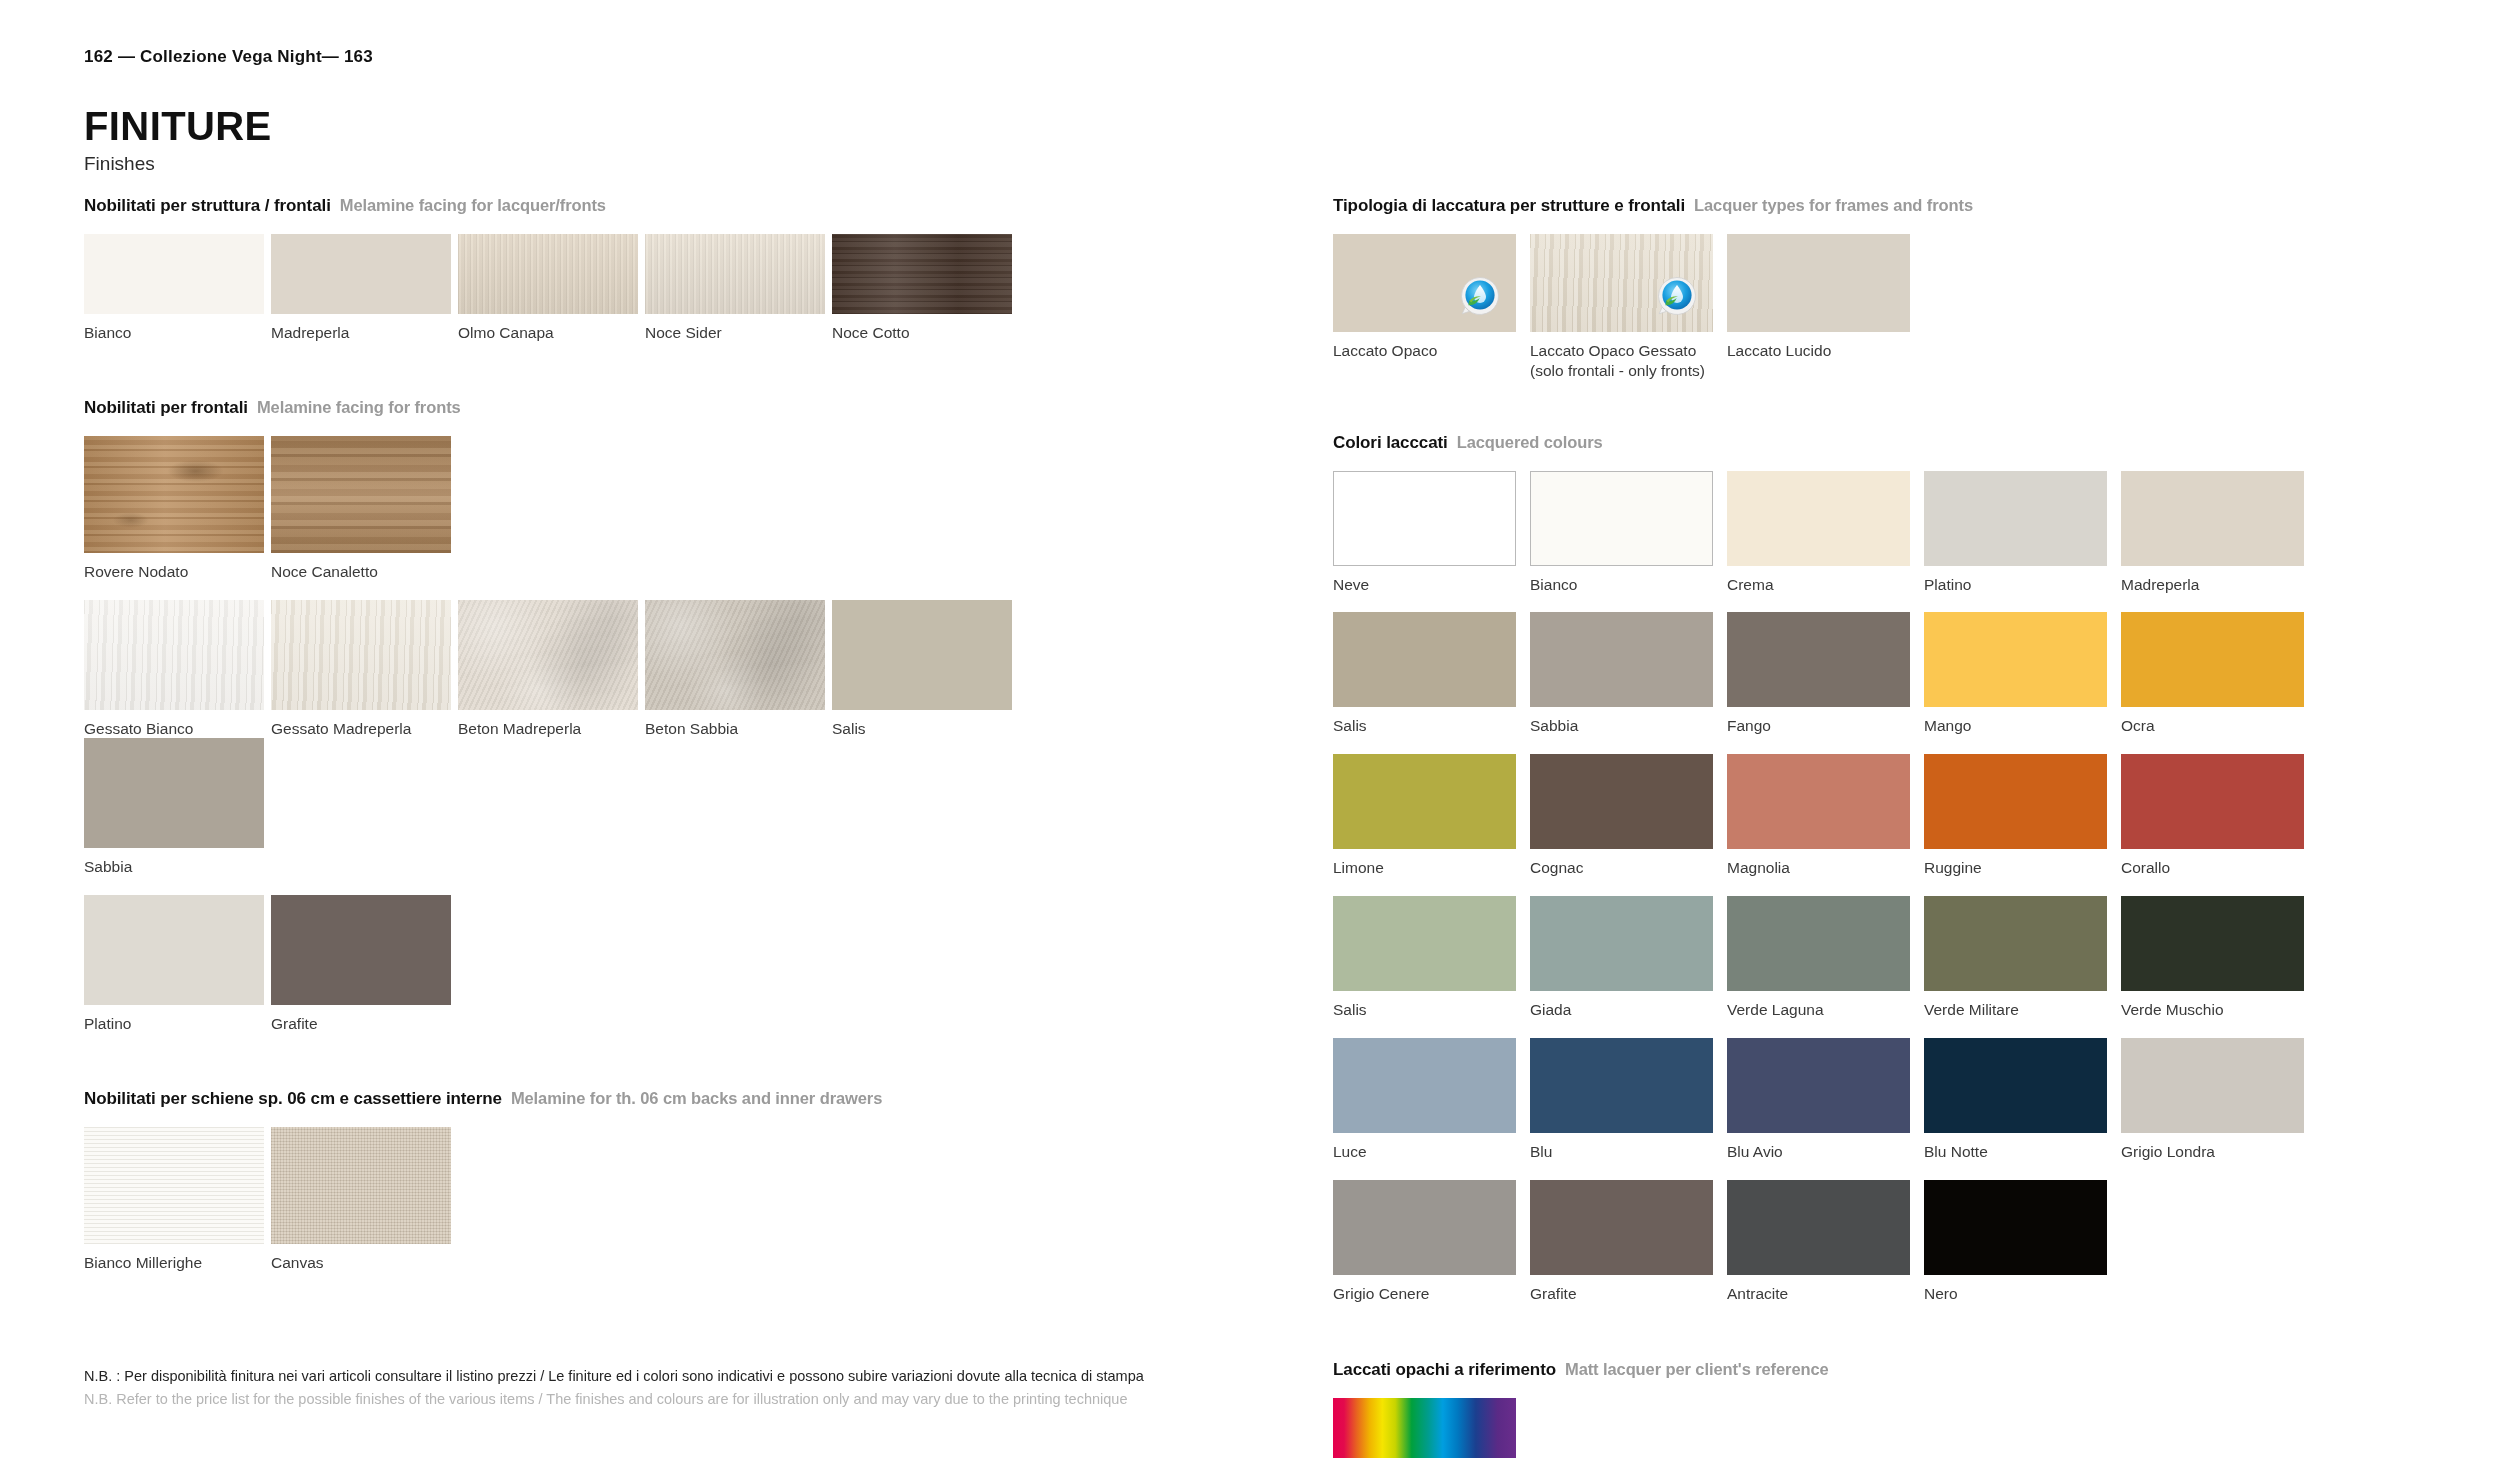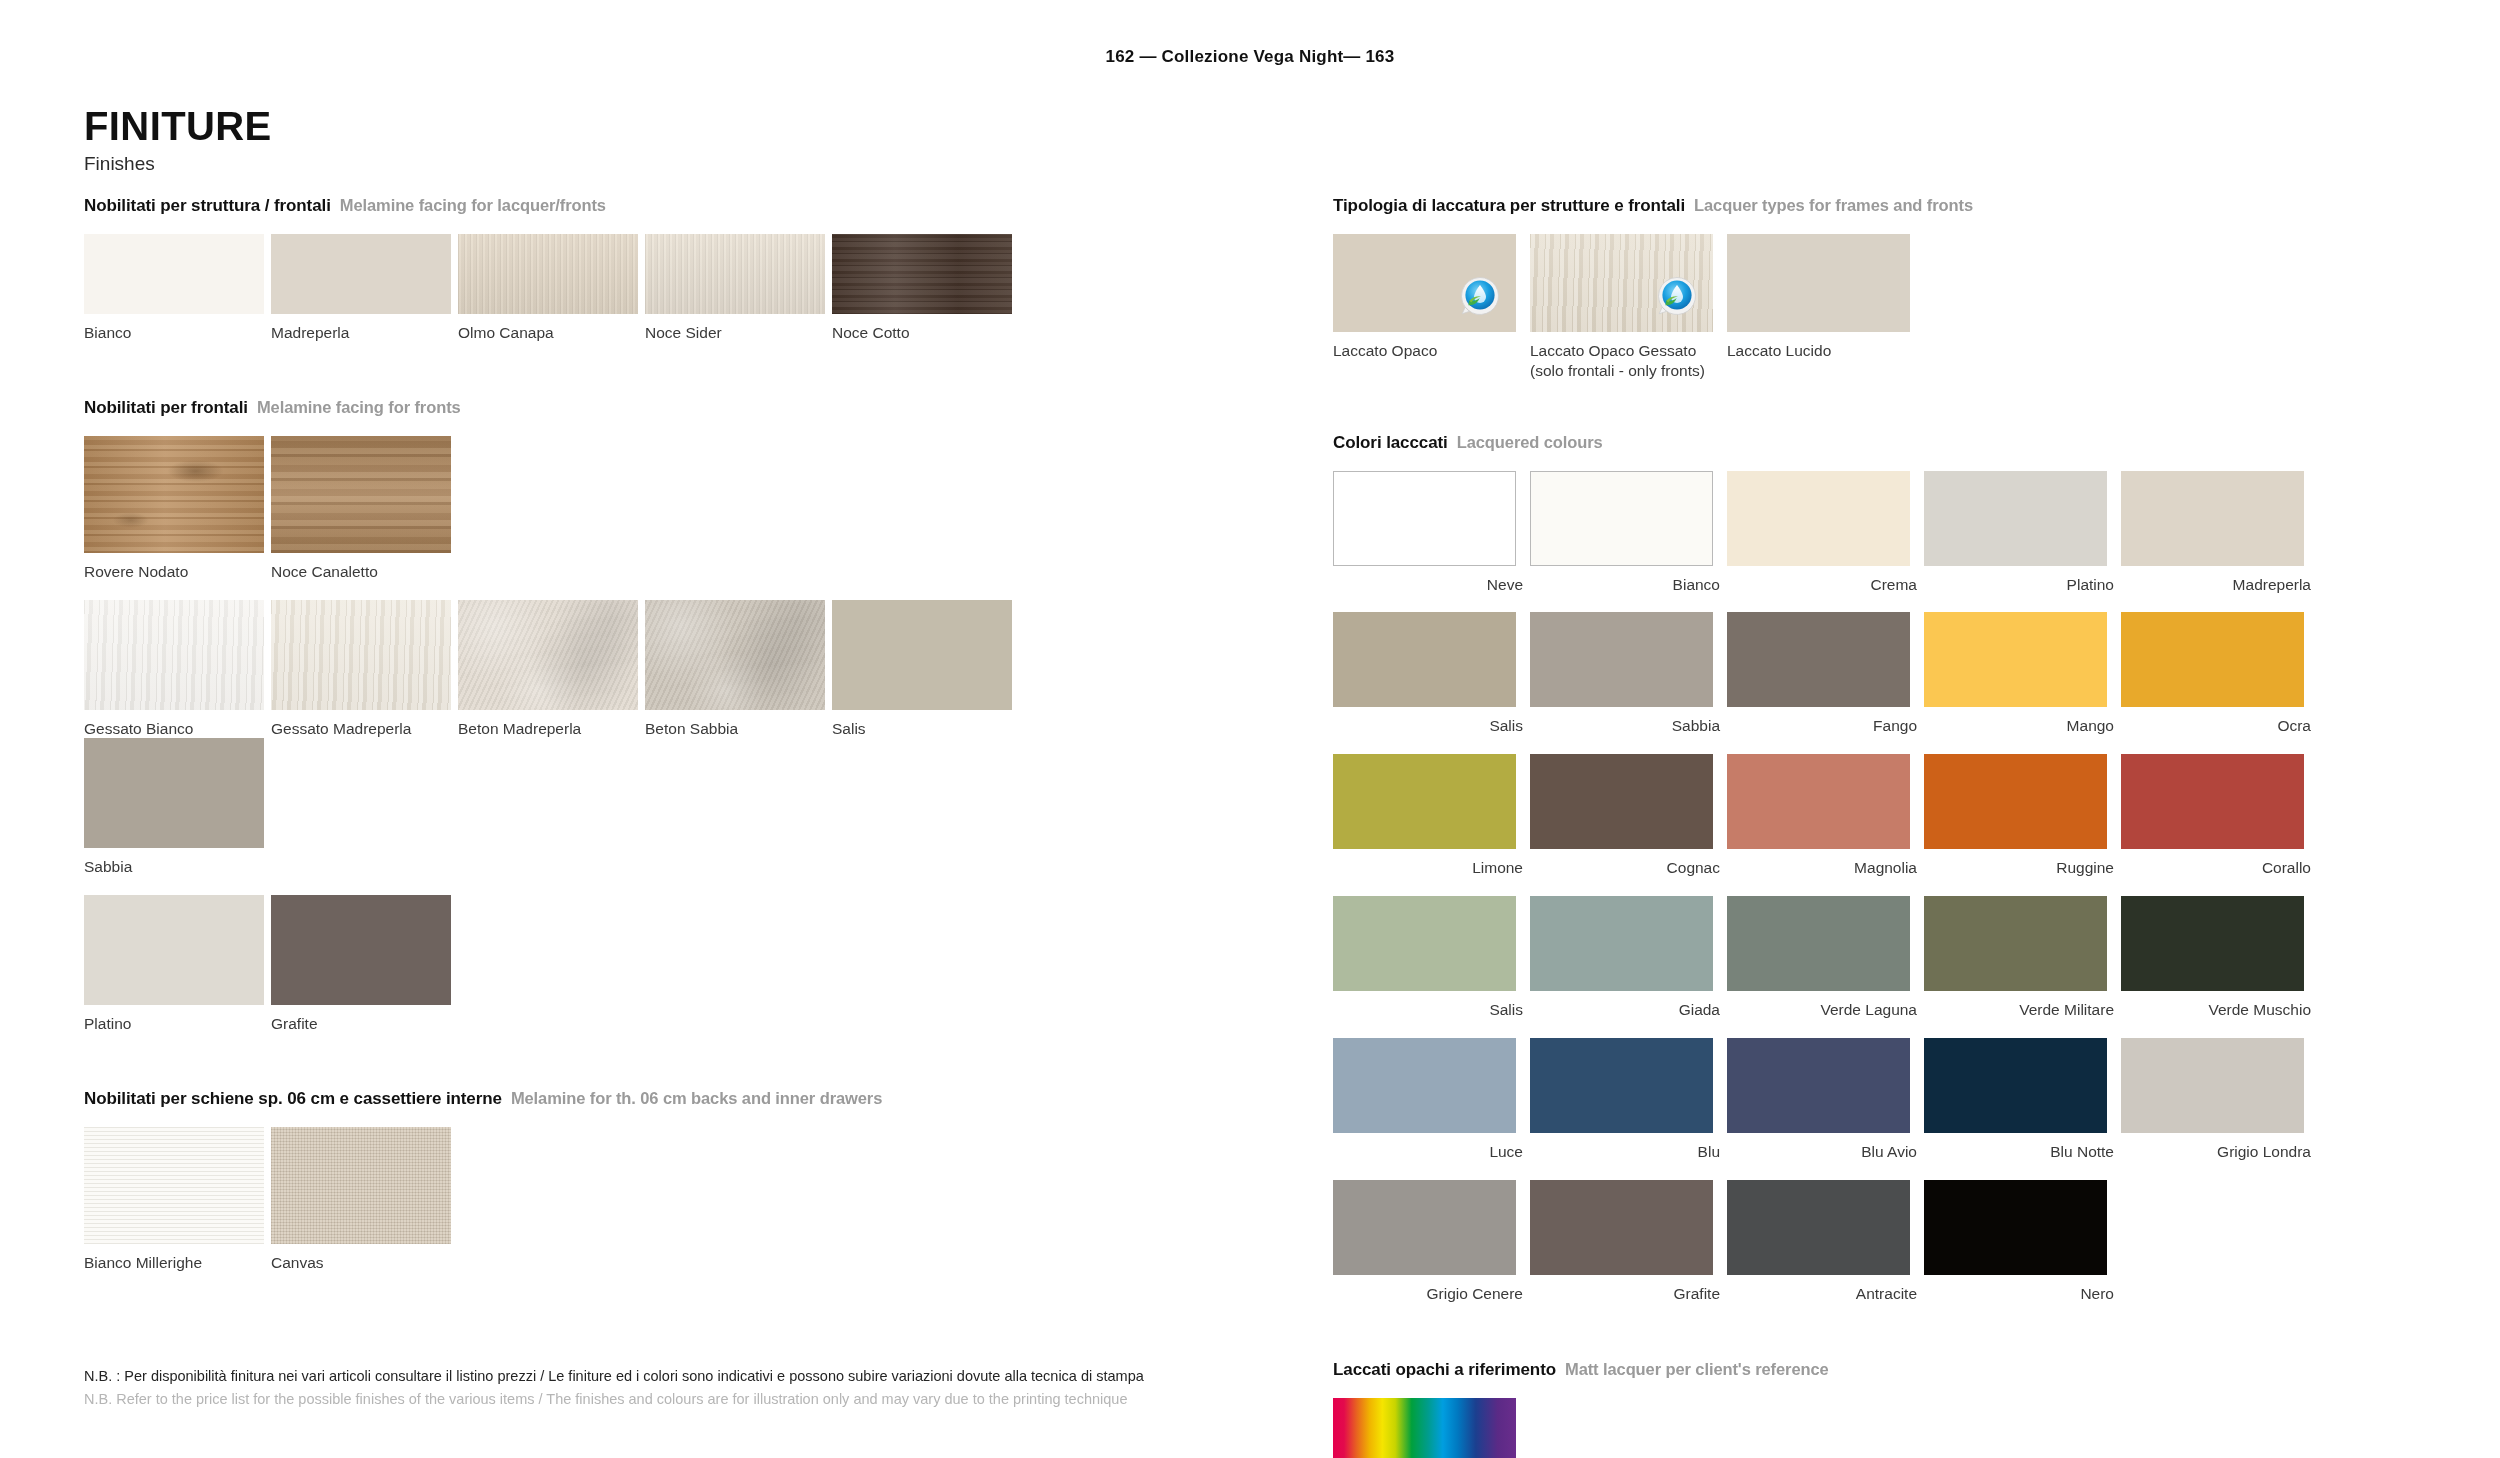--- a/index.html
+++ b/index.html
@@ -8,21 +8,21 @@
     background: #ffffff;
     font-family: "Liberation Sans", sans-serif;
     color: #1a1a1a;
     overflow: hidden;
   }
   .page { position: relative; width: 2500px; height: 1458px; padding: 0; }
 
   
   .runhead {
     position: absolute; top: 47px; left: 84px; right: 84px;
-    display: flex; justify-content: center; align-items: baseline;
+    display: flex; justify-content: flex-start; align-items: baseline;
   }
   .runhead span {
     font-size: 17px; font-weight: 700; letter-spacing: .2px; color: #111;
   }
 
   
   .title-block { position: absolute; top: 105px; left: 84px; }
   .title-main {
     font-size: 40px; font-weight: 700; letter-spacing: .4px; color: #111;
     line-height: 1.05;
@@ -61,21 +61,21 @@
 
   .row-gap { margin-bottom: 18px; }
   .block-gap { height: 55px; }
 
   
   .lt-cell { width: 190px; margin-right: 7px; }
   .lt-cell .sw { width: 183px; height: 98px; }
 
   
   .colgrid { display: flex; flex-wrap: wrap; }
-  .ccell { width: 190px; margin-right: 7px; margin-bottom: 18px; text-align: right; }
+  .ccell { width: 190px; margin-right: 7px; margin-bottom: 18px; }
   .ccell .sw { width: 183px; height: 95px; }
 
   
   .ral-sw {
     width: 183px; height: 108px;
     background: linear-gradient(to right,
       #e4004e 0%, #e30a4c 6%, #e8641f 13%, #f0b400 20%,
       #f5e500 27%, #c8d400 34%, #00a03c 43%, #009c8e 52%,
       #009ee0 60%, #0079c1 68%, #1b3f8f 78%, #5b2a86 90%, #6b2d8c 100%);
   }

